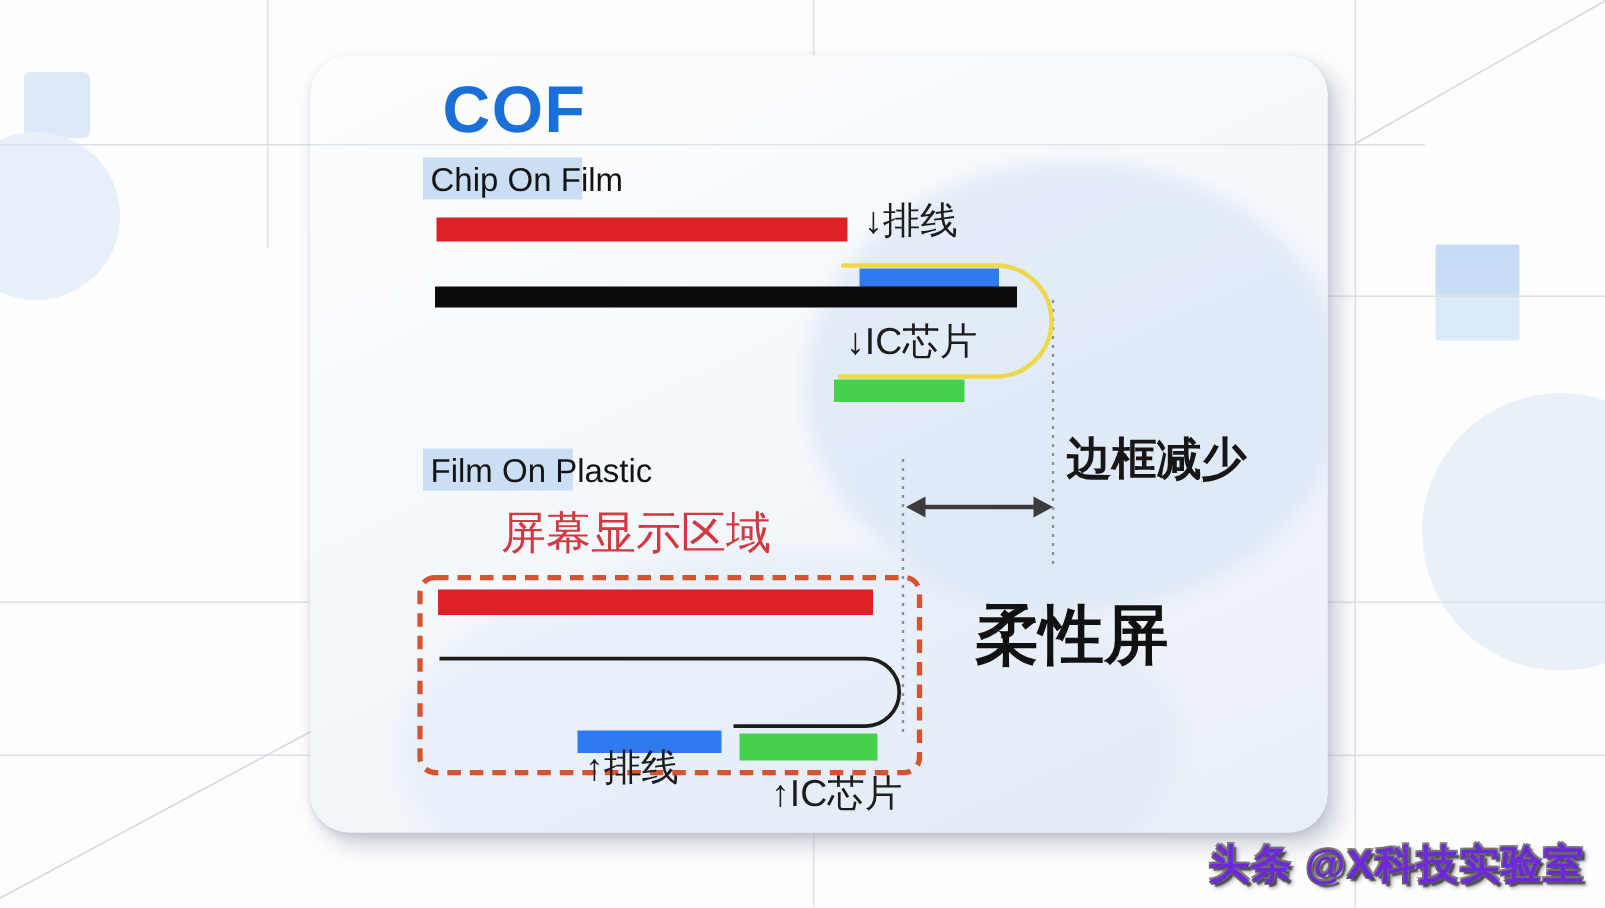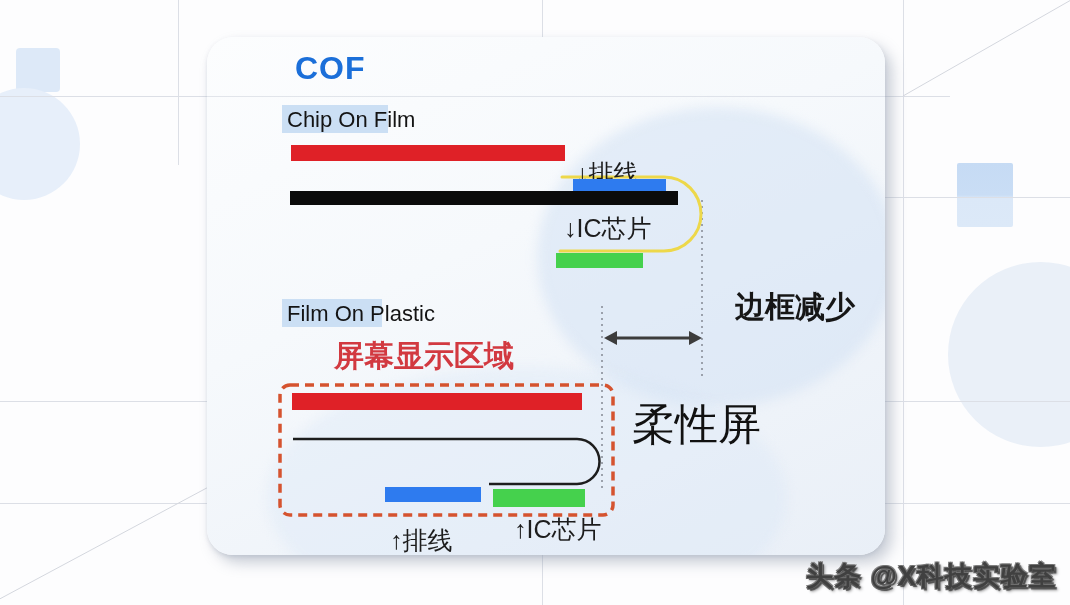--- a/index.html
+++ b/index.html
@@ -16,29 +16,29 @@
   #grid-overlay{position:absolute;left:207px;top:96px;width:678px;height:1px;
         background:rgba(160,170,185,.28);z-index:3;}
   
   #diagram{position:absolute;left:0;top:0;width:1070px;height:605px;z-index:4;}
   #diagram-svg{position:absolute;left:0;top:0;pointer-events:none;}
   .bar{position:absolute;}
   .bar-red{background:#df2127;}
   .bar-blue{background:#2e7bef;}
   .bar-black{background:#0b0b0b;}
   .bar-green{background:#45d14d;}
-  .title-blue{position:absolute;color:#1b6fd9;font-weight:900;font-size:32px;line-height:1;letter-spacing:1px;}
+  .title-blue{position:absolute;color:#1b6fd9;font-weight:900;font-size:44px;line-height:1;letter-spacing:1px;}
   .subtitle{position:absolute;color:#141414;font-size:22px;font-weight:500;line-height:1.2;white-space:nowrap;}
   .hl{position:absolute;background:#cbdff4;}
   .cn-label{position:absolute;color:#1c1c1c;font-size:25px;font-weight:500;white-space:nowrap;line-height:1.1;}
   .cn-label-lg{position:absolute;color:#161616;font-size:30px;font-weight:600;white-space:nowrap;line-height:1.1;}
-  #screen-area-label{color:#d23940;font-weight:700;}
-  #flexible-label{position:absolute;color:#111;font-size:43px;font-weight:400;white-space:nowrap;line-height:1.05;}
+  #screen-area-label{color:#d23940;font-weight:400;}
+  #flexible-label{position:absolute;color:#111;font-size:43px;font-weight:700;white-space:nowrap;line-height:1.05;margin-left:18px;}
   
-  #watermark{position:absolute;left:806px;top:558px;width:260px;z-index:5;color:#404040;
+  #watermark{position:absolute;left:806px;top:558px;width:260px;z-index:5;color:#6d28d9;
      font-size:27px;font-weight:bold;letter-spacing:1px;white-space:nowrap;
      text-shadow:-1px -1px 0 rgba(110,110,110,.85),1px -1px 0 rgba(110,110,110,.85),
                  -1px 1px 0 rgba(90,90,90,.9),2px 2px 1px rgba(70,70,70,.95),3px 3px 3px rgba(0,0,0,.35);}
 </style>
 </head>
 <body>
 
 <div id="frame">
 
   <div class="decor" style="left:16px;top:48px;width:44px;height:44px;background:#dde9f8;border-radius:4px;"></div>
@@ -85,36 +85,36 @@
         <polygon points="604,338 617,331 617,345" stroke="none"></polygon>
         <polygon points="702,338 689,331 689,345" stroke="none"></polygon>
       </g>
     </svg>
 
     <div class="title-blue" style="left:295px;top:52px;">COF</div>
     <div class="hl" style="left:282px;top:105px;width:106px;height:28px;"></div>
     <div class="subtitle" style="left:287px;top:107px;">Chip On Film</div>
 
     <div class="bar bar-red" style="left:291px;top:145px;width:274px;height:16px;"></div>
-    <div class="cn-label" style="left:576px;top:160px;">↓排线</div>
+    <div class="cn-label" style="left:576px;top:134px;">↓排线</div>
     <div class="bar bar-blue" style="left:573px;top:179px;width:93px;height:14px;"></div>
     <div class="bar bar-black" style="left:290px;top:191px;width:388px;height:14px;"></div>
     <div class="cn-label" style="left:564px;top:215px;">↓IC芯片</div>
     <div class="bar bar-green" style="left:556px;top:253px;width:87px;height:15px;"></div>
 
     <div class="hl" style="left:282px;top:299px;width:100px;height:28px;"></div>
     <div class="subtitle" style="left:287px;top:301px;">Film On Plastic</div>
 
     <div class="cn-label-lg" id="screen-area-label" style="left:334px;top:339px;">屏幕显示区域</div>
 
     <div class="bar bar-red" style="left:292px;top:393px;width:290px;height:17px;"></div>
     <div class="bar bar-blue" style="left:385px;top:487px;width:96px;height:15px;"></div>
     <div class="bar bar-green" style="left:493px;top:489px;width:92px;height:18px;"></div>
-    <div class="cn-label" style="left:390px;top:527px;">↑排线</div>
+    <div class="cn-label" style="left:390px;top:499px;">↑排线</div>
     <div class="cn-label" style="left:486px;top:516px;margin-left:28px;">↑IC芯片</div>
 
-    <div class="cn-label-lg" style="left:711px;top:290px;margin-left:24px;">边框减少</div>
+    <div class="cn-label-lg" style="left:711px;top:290px;">边框减少</div>
     <div id="flexible-label" style="left:632px;top:402px;">柔性屏</div>
   </div>
 
   <div id="watermark">头条 @X科技实验室</div>
 
 </div>
 
 </body></html>

